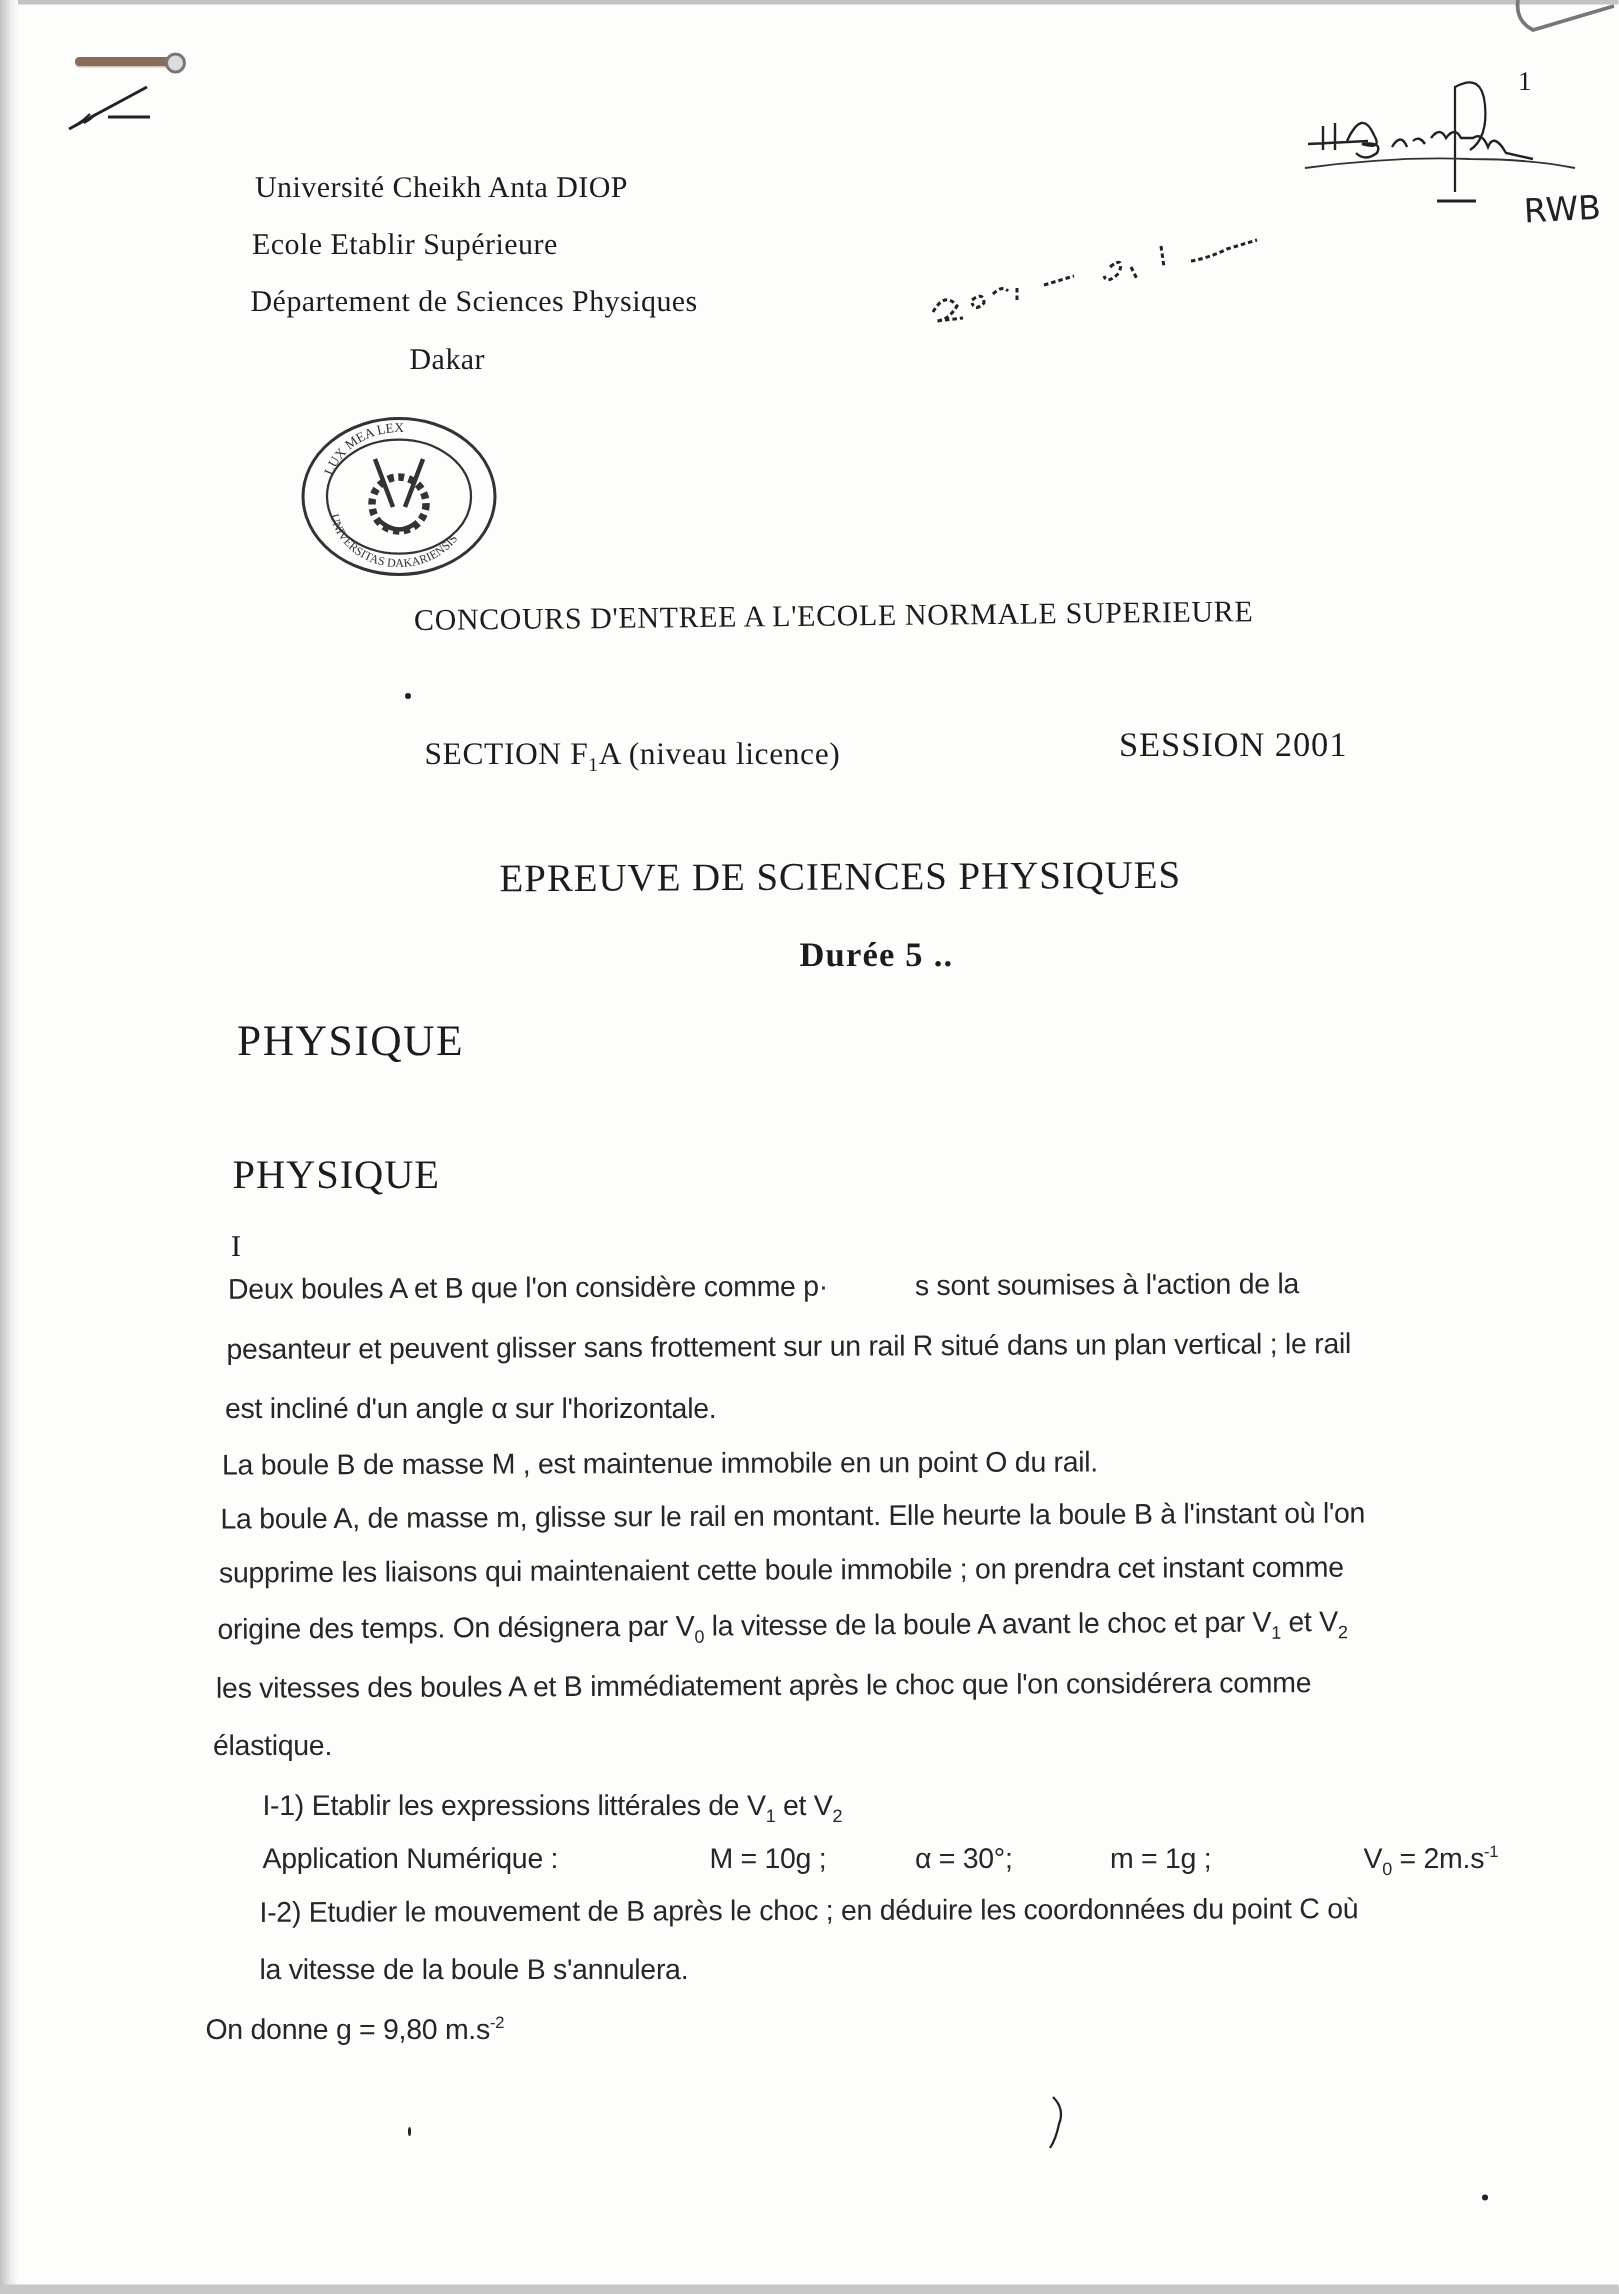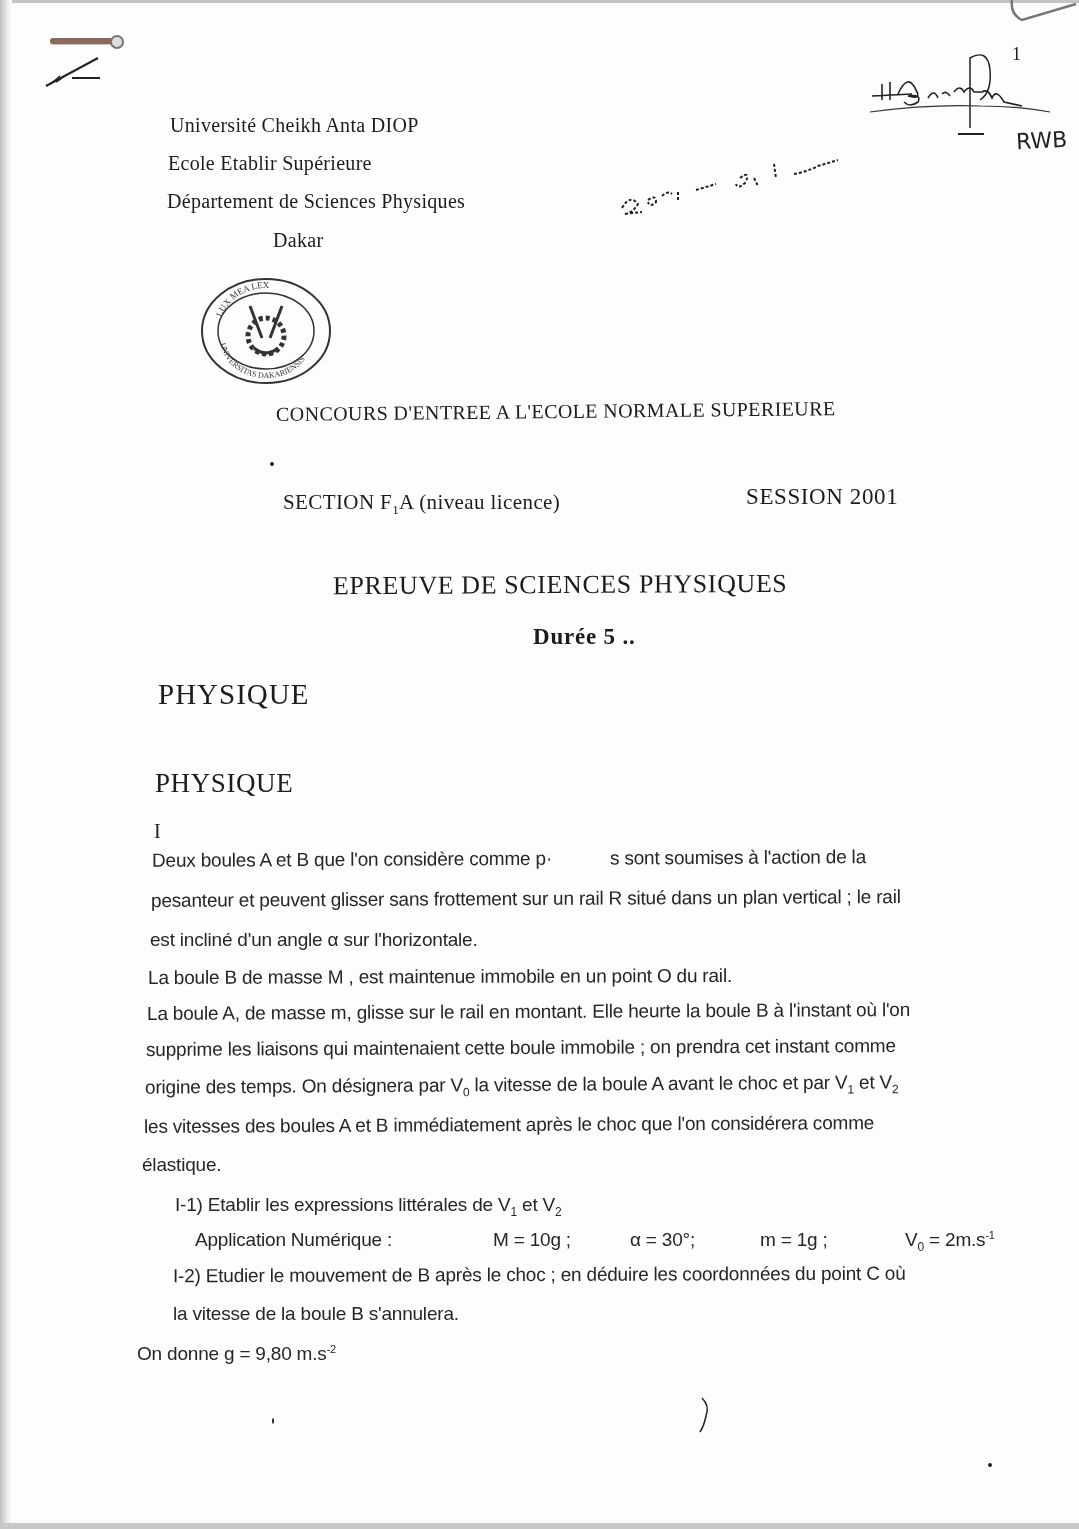--- a/index.html
+++ b/index.html
@@ -49,21 +49,21 @@
     .l1 { left: 152px; top: 848px; transform: rotate(-0.3deg); }
     .l2 { left: 151px; top: 888px; transform: rotate(-0.3deg); }
     .l3 { left: 150px; top: 929px; }
     .l4 { left: 148px; top: 966px; transform: rotate(-0.2deg); }
     .l5 { left: 147px; top: 1001px; transform: rotate(-0.3deg); }
     .l6 { left: 146px; top: 1037px; transform: rotate(-0.3deg); }
     .l7 { left: 145px; top: 1074px; transform: rotate(-0.4deg); }
     .l8 { left: 144px; top: 1114px; transform: rotate(-0.3deg); }
     .l9 { left: 142px; top: 1154px; }
     .l10 { left: 175px; top: 1194px; }
-    .l11 { left: 175px; top: 1229px; margin-left: 20px; }
+    .l11 { left: 175px; top: 1229px; }
     .l12 { left: 173px; top: 1264px; transform: rotate(-0.2deg); }
     .l13 { left: 173px; top: 1303px; }
     .l14 { left: 137px; top: 1343px; }
     .para sub { font-size: 12px; }
     .para sup { font-size: 11px; }
     .an-m { position: absolute; left: 473px; }
     .an-alpha { position: absolute; left: 610px; }
     .an-mm { position: absolute; left: 740px; }
     .an-v0 { position: absolute; left: 873px; }
 
@@ -140,21 +140,21 @@
 <div class="abs para l8">les vitesses des boules A et B immédiatement après le choc que l'on considérera comme</div>
 <div class="abs para l9">élastique.</div>
 
 <div class="abs para l10"><span>I-1) Etablir les expressions littérales de V</span><sub>1</sub><span> et V</span><sub>2</sub></div>
 
 <div class="abs para l11" style="width:820px; height:26px;">
   <span>Application Numérique :</span>
   <span class="an-m" style="left:298px;">M = 10g ;</span>
   <span class="an-alpha" style="left:435px;">α = 30°;</span>
   <span class="an-mm" style="left:565px;">m = 1g ;</span>
-  <span class="an-v0" style="left:710px;text-align:center;"><span>V</span><sub>0</sub><span> = 2m.s</span><sup>-1</sup></span>
+  <span class="an-v0" style="left:734px;text-align:center;"><span>V</span><sub>0</sub><span> = 2m.s</span><sup>-1</sup></span>
 </div>
 
 <div class="abs para l12">I-2) Etudier le mouvement de B après le choc ; en déduire les coordonnées du point C où</div>
 <div class="abs para l13">la vitesse de la boule B s'annulera.</div>
 <div class="abs para l14"><span>On donne g = 9,80 m.s</span><sup>-2</sup></div>
 
 <svg class="mark-bracket" style="width:20px;height:40px;" viewBox="0 0 20 40">
   <path d="M8 2 q8 8 4 18 q-2 10 -6 16" stroke="#222" stroke-width="1.5" fill="none"></path>
 </svg>
 <div class="dot" style="left:988px; top:1463px;"></div>

